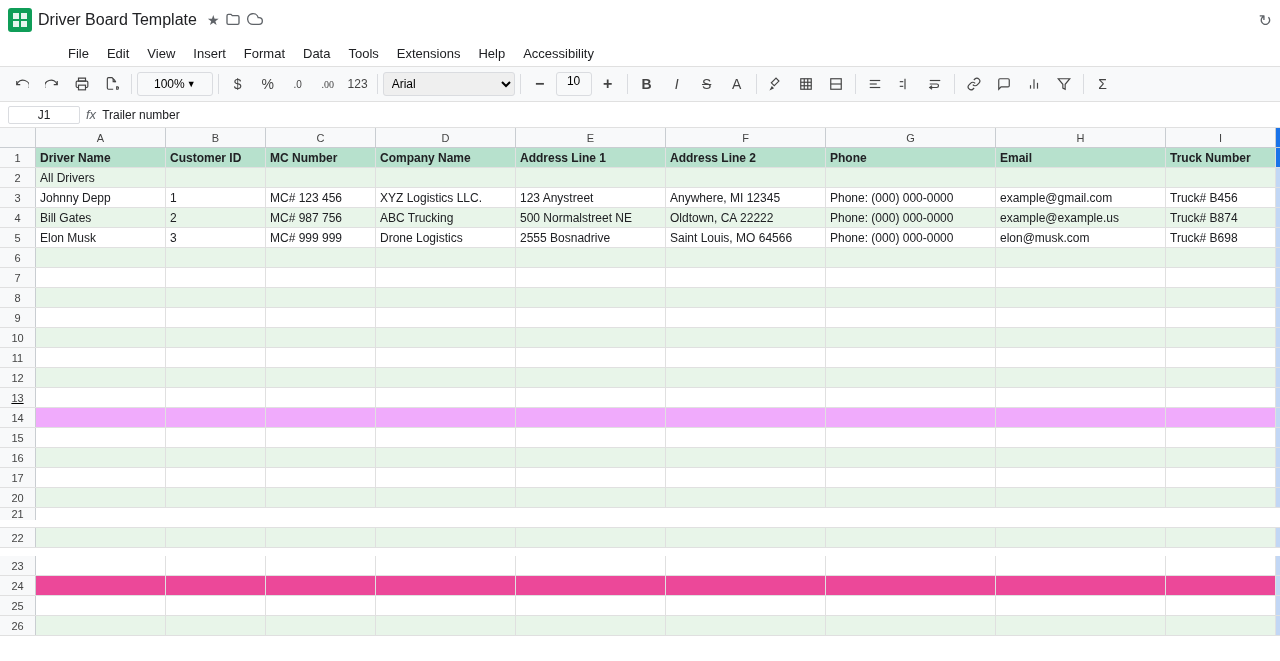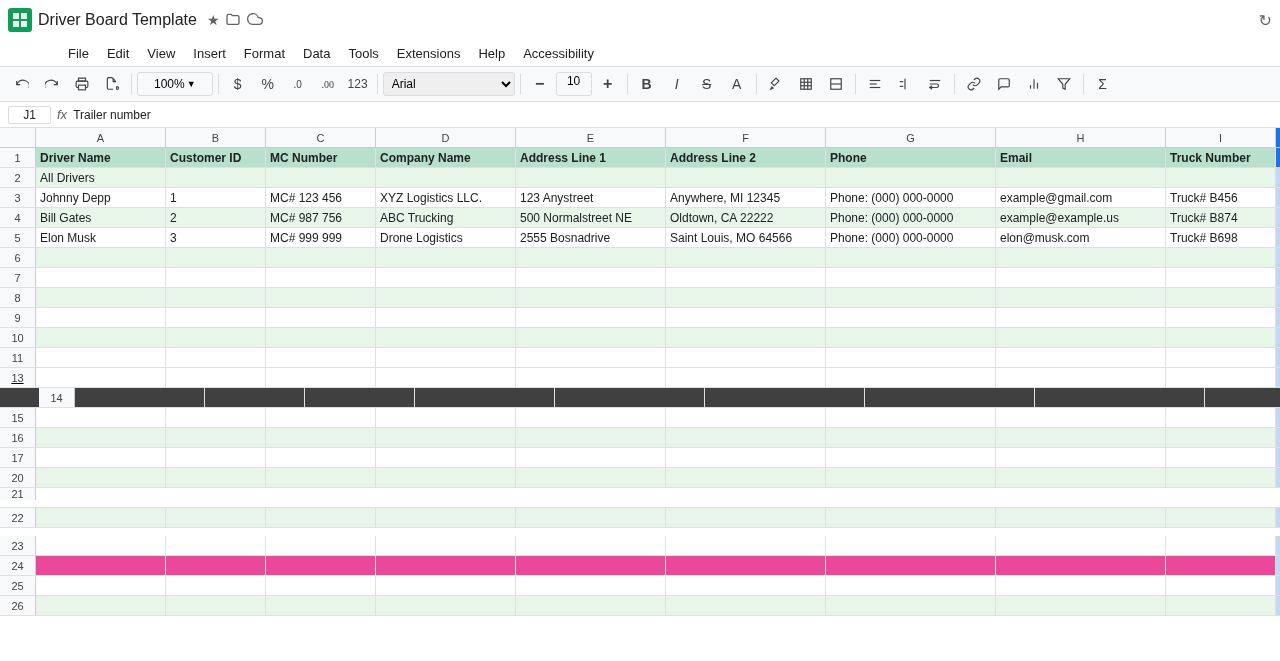--- a/index.html
+++ b/index.html
@@ -111,21 +111,21 @@
     #formula-bar {
       display: flex;
       align-items: center;
       height: 26px;
       padding: 0 8px;
       background: #fff;
       border-bottom: 1px solid #e0e0e0;
       gap: 6px;
     }
     #cell-ref {
-      width: 43px;
+      width: 72px;
       font-size: 12px;
       color: #202124;
       border: 1px solid #dadce0;
       border-radius: 2px;
       padding: 1px 4px;
       text-align: center;
     }
     #formula-fx {
       color: #5f6368;
       font-size: 13px;
@@ -581,34 +581,47 @@
         <div class="cell col-b"></div>
         <div class="cell col-c"></div>
         <div class="cell col-d"></div>
         <div class="cell col-e"></div>
         <div class="cell col-f"></div>
         <div class="cell col-g"></div>
         <div class="cell col-h"></div>
         <div class="cell col-i"></div>
         <div class="cell col-j" style="background: rgb(194, 215, 245);"></div>
       </div>
+      <div class="grid-row" style="background: rgb(232, 245, 233);">
+        <div class="row-num">12</div>
+        <div class="cell col-a"></div>
+        <div class="cell col-b"></div>
+        <div class="cell col-c"></div>
+        <div class="cell col-d"></div>
+        <div class="cell col-e"></div>
+        <div class="cell col-f"></div>
+        <div class="cell col-g"></div>
+        <div class="cell col-h"></div>
+        <div class="cell col-i"></div>
+        <div class="cell col-j" style="background: rgb(194, 215, 245);"></div>
+      </div>
       <div class="grid-row" style="background: rgb(255, 255, 255); text-decoration: underline;">
         <div class="row-num">13</div>
         <div class="cell col-a"></div>
         <div class="cell col-b"></div>
         <div class="cell col-c"></div>
         <div class="cell col-d"></div>
         <div class="cell col-e"></div>
         <div class="cell col-f"></div>
         <div class="cell col-g"></div>
         <div class="cell col-h"></div>
         <div class="cell col-i"></div>
         <div class="cell col-j" style="background: rgb(194, 215, 245);"></div>
       </div>
-      <div class="grid-row" style="background: #404040; padding-left: 39px;">
+      <div class="grid-row" style="background: #f0abfc;">
         <div class="row-num">14</div>
         <div class="cell col-a"></div>
         <div class="cell col-b"></div>
         <div class="cell col-c"></div>
         <div class="cell col-d"></div>
         <div class="cell col-e"></div>
         <div class="cell col-f"></div>
         <div class="cell col-g"></div>
         <div class="cell col-h"></div>
         <div class="cell col-i"></div>

